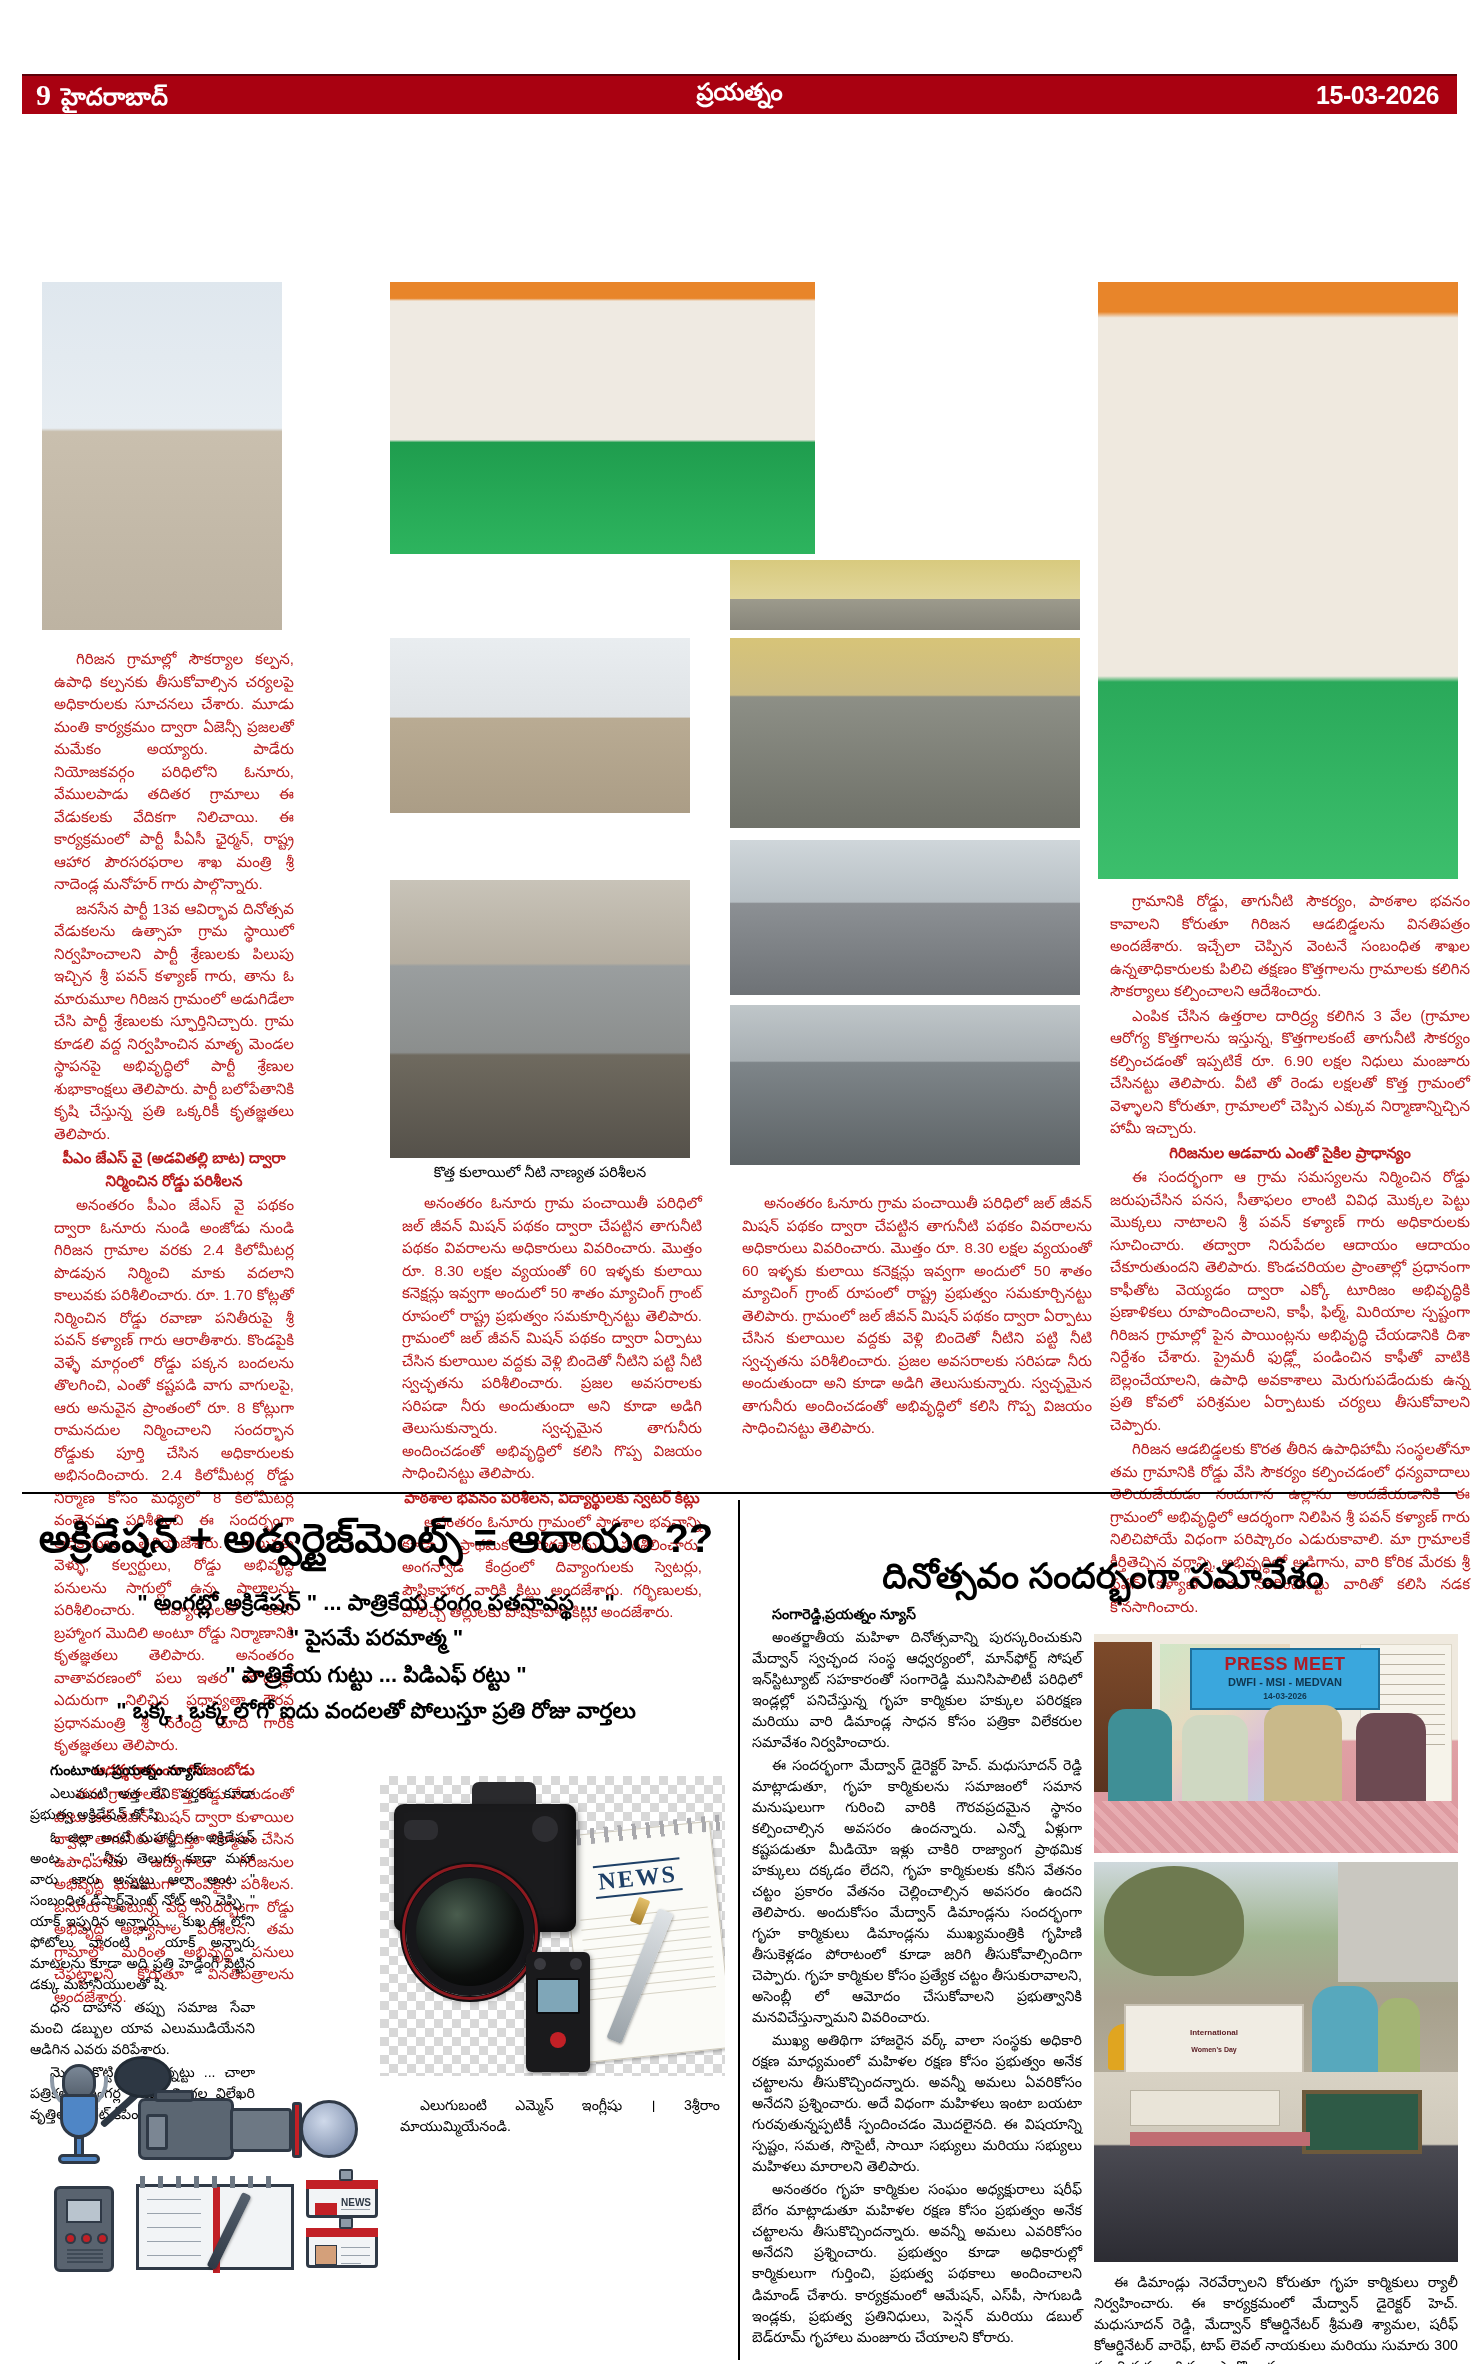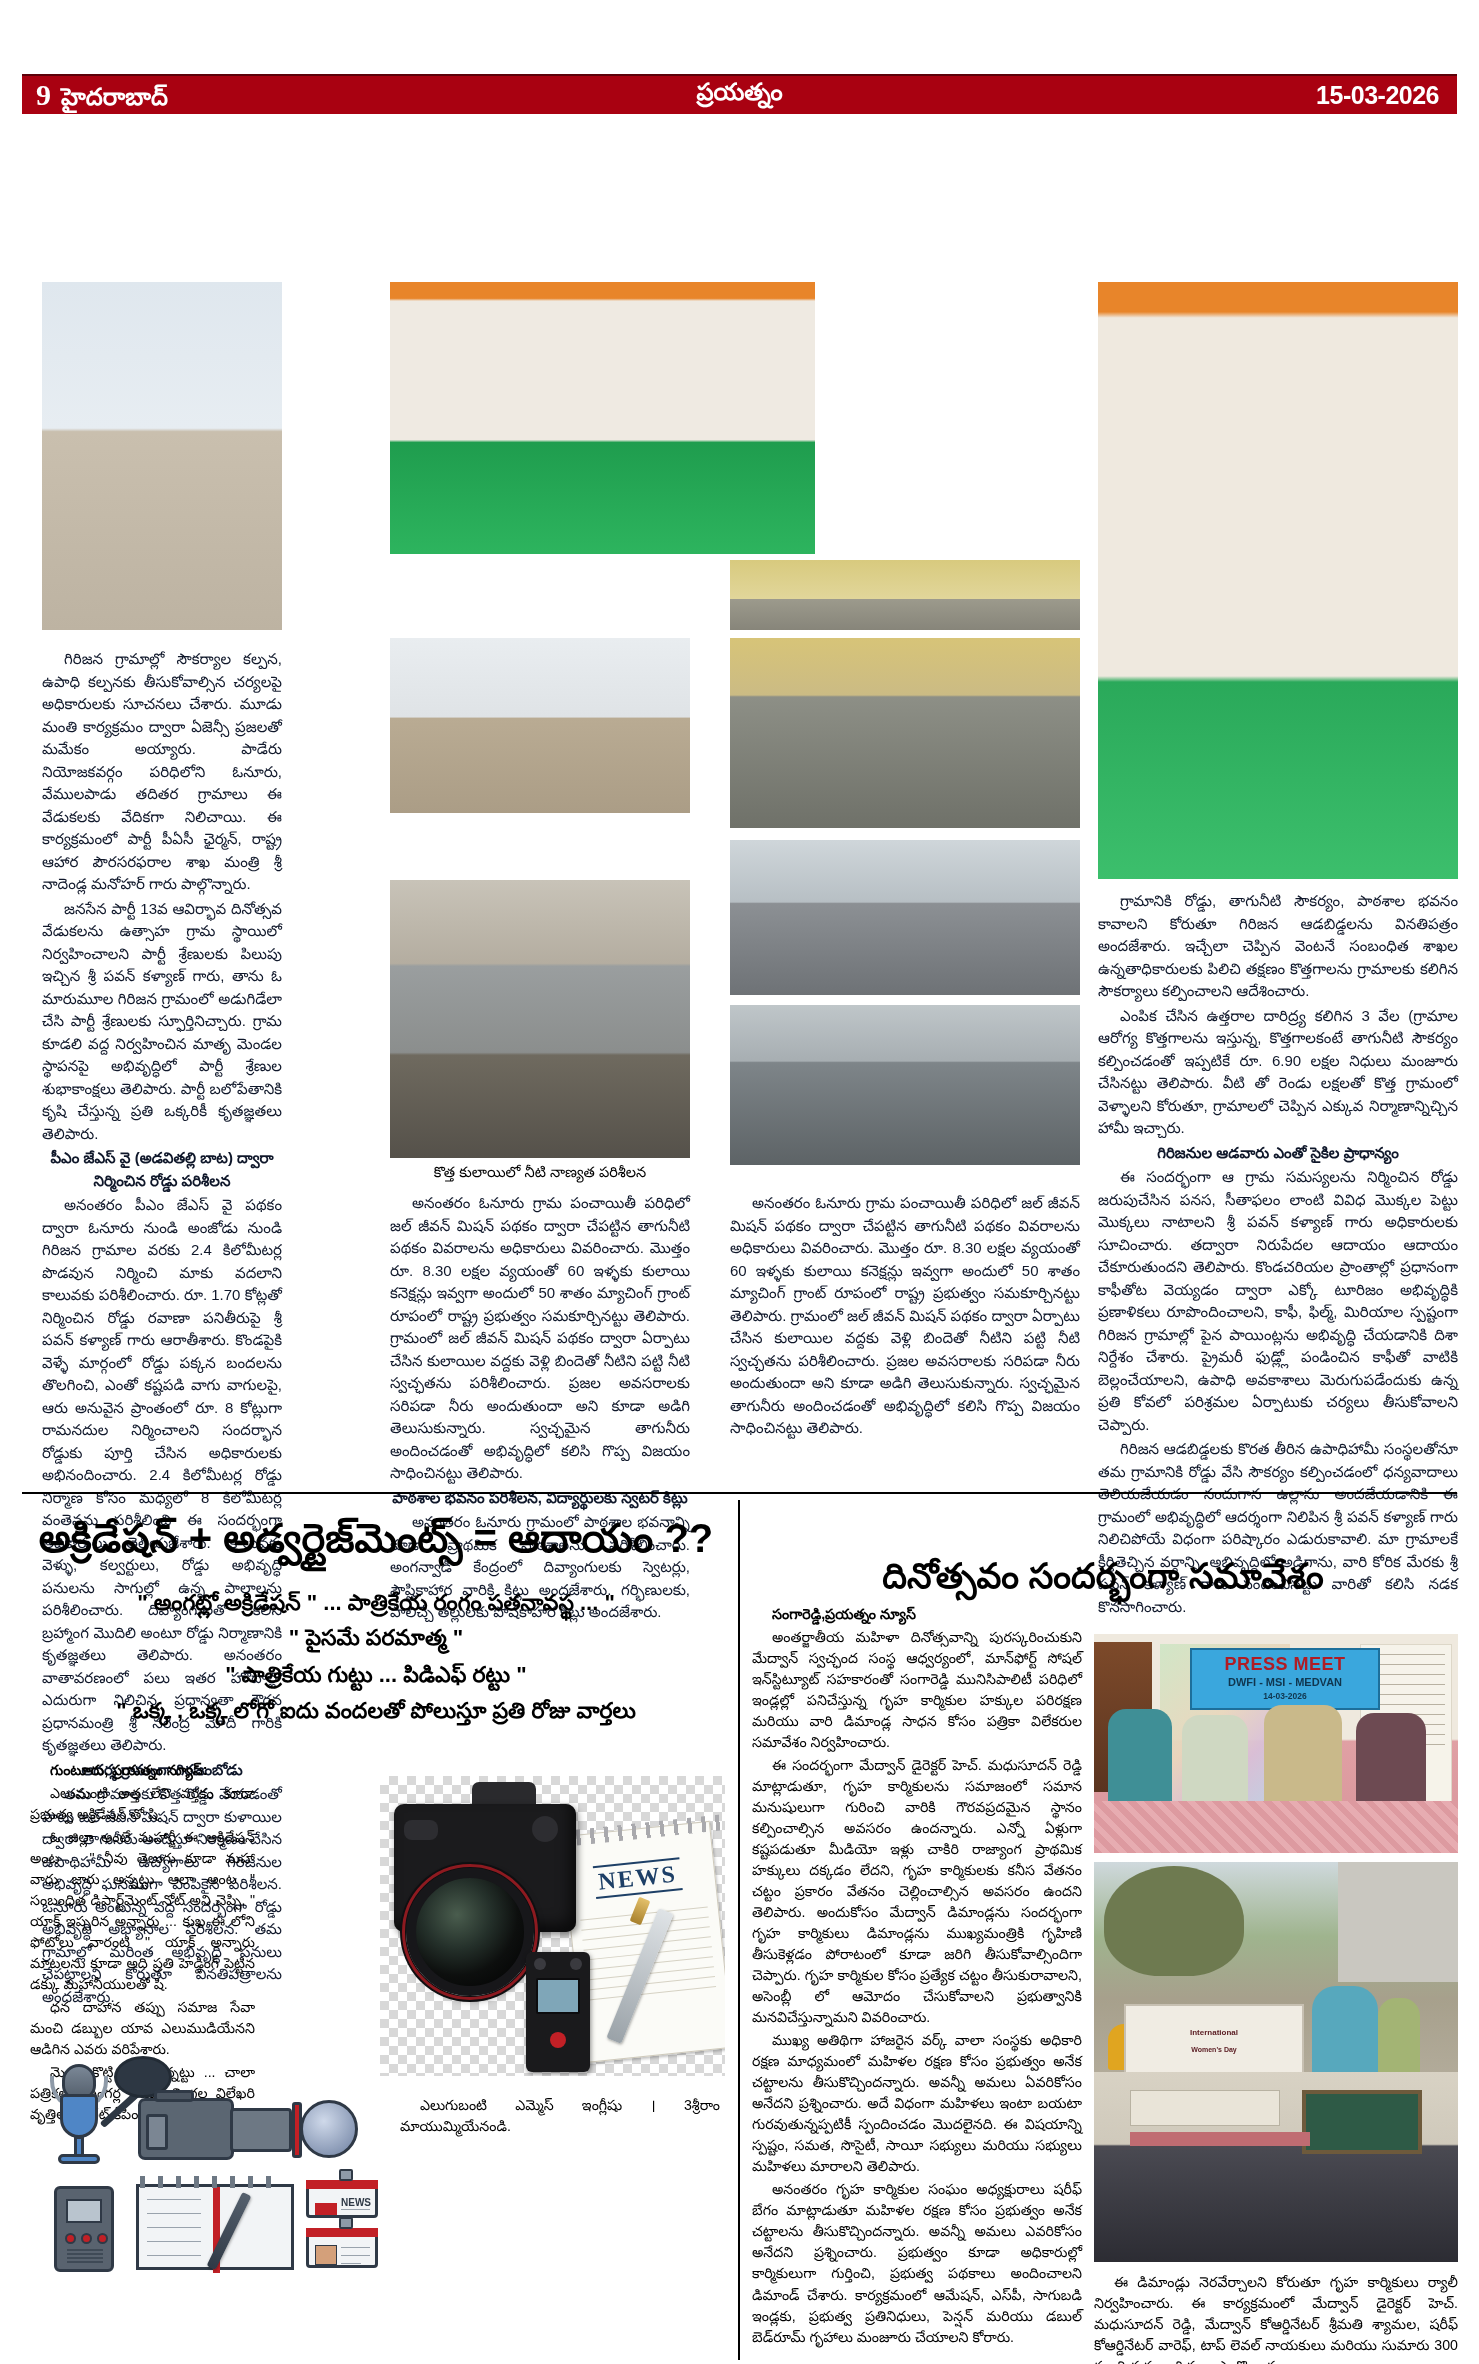--- a/index.html
+++ b/index.html
@@ -39,21 +39,21 @@
   #ph-petition{position:absolute; left:390px; top:638px; width:300px; height:175px; }
   #ph-crowd  { position:absolute; left:730px; top:638px; width:350px; height:190px; }
   #ph-gather { position:absolute; left:730px; top:560px; width:350px; height:70px;  }
   #ph-pipe   { position:absolute; left:390px; top:880px; width:300px; height:278px; }
   #ph-meet2  { position:absolute; left:730px; top:840px; width:350px; height:155px; }
   #ph-tap    { position:absolute; left:730px; top:1005px;width:350px; height:160px; }
 
   .caption { position:absolute; font-size:14.5px; text-align:center; color:#000; }
 
   
-  .col { position:absolute; font-size:15px; line-height:1.5; color:#0f172a; text-align:justify; }
+  .col { position:absolute; font-size:15px; line-height:1.5; color:#b91c1c; text-align:justify;margin-left:12px; }
   .col p { margin-bottom: 2px; text-indent: 22px; }
 
   
   .hr-thick { position:absolute; left:22px; width:1435px; height:2px; background:#000; }
   .vrule { position:absolute; width:2px; background:#000; }
 
   
   .sec-headline { position:absolute; text-align:center; font-weight:800; color:#000; line-height:1.12; }
   .quote-line { position:absolute; text-align:center; font-size:22px; color:#000; font-weight:600;}
 

